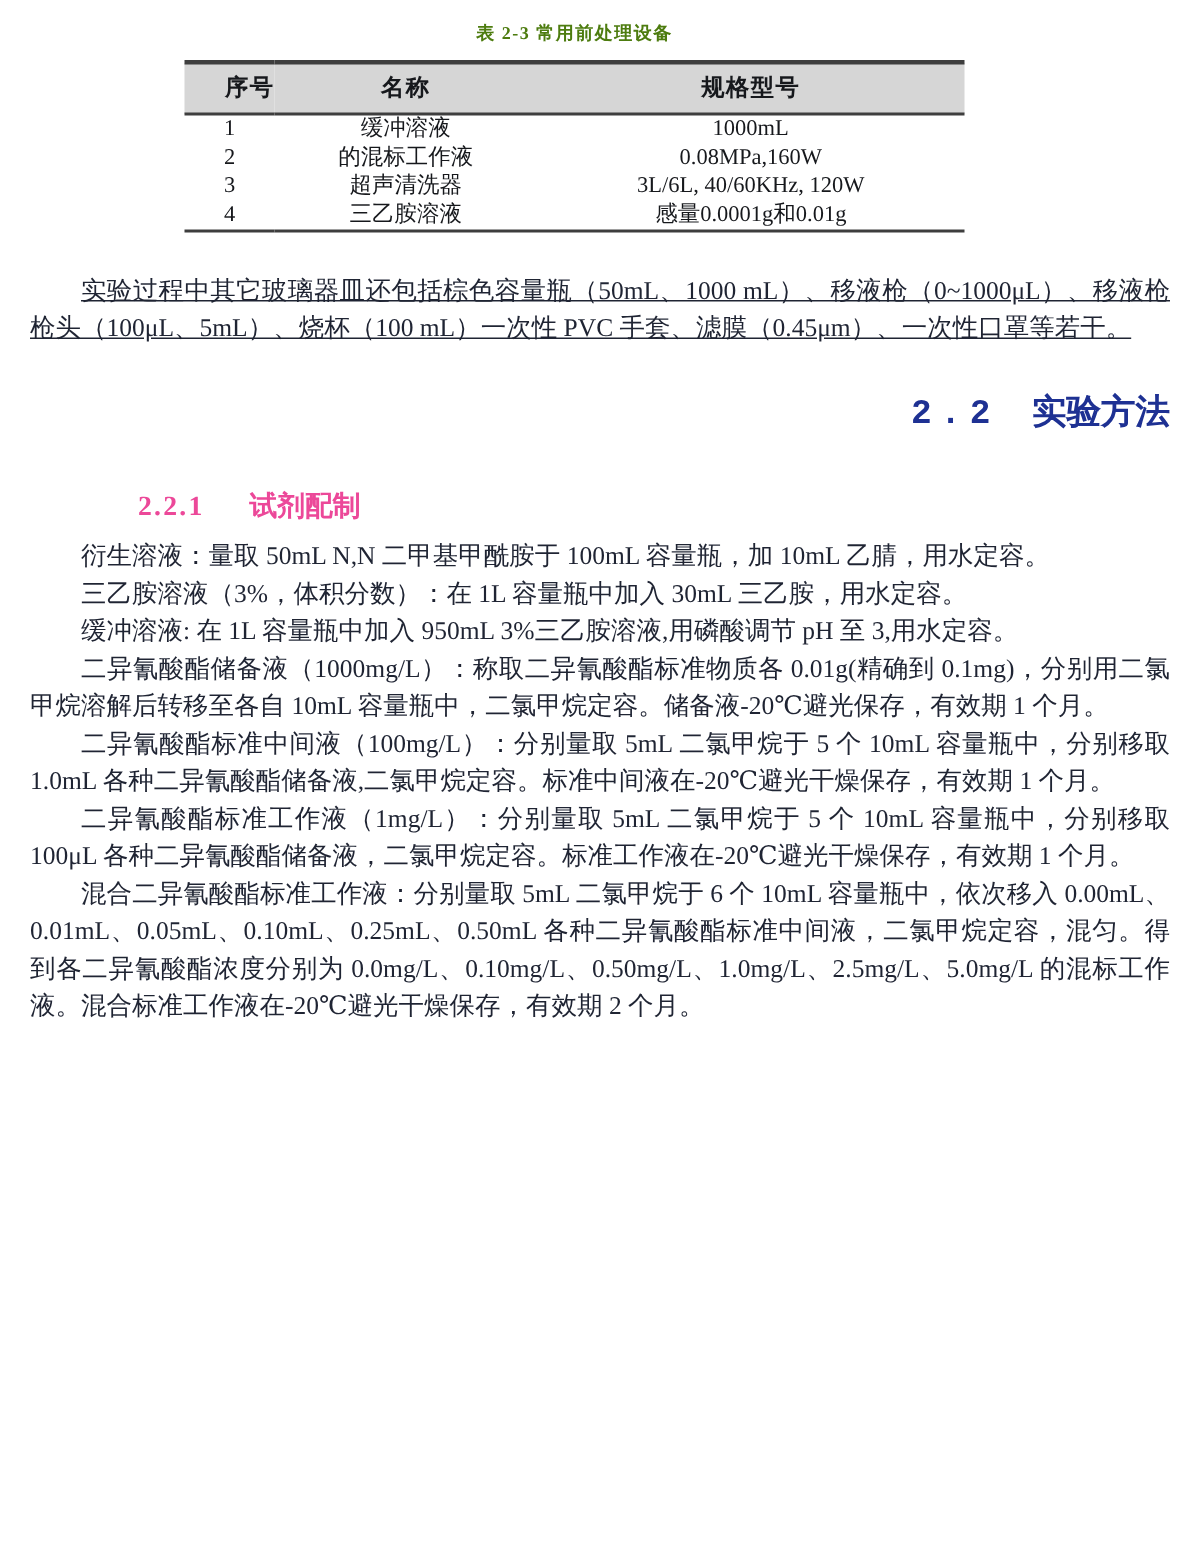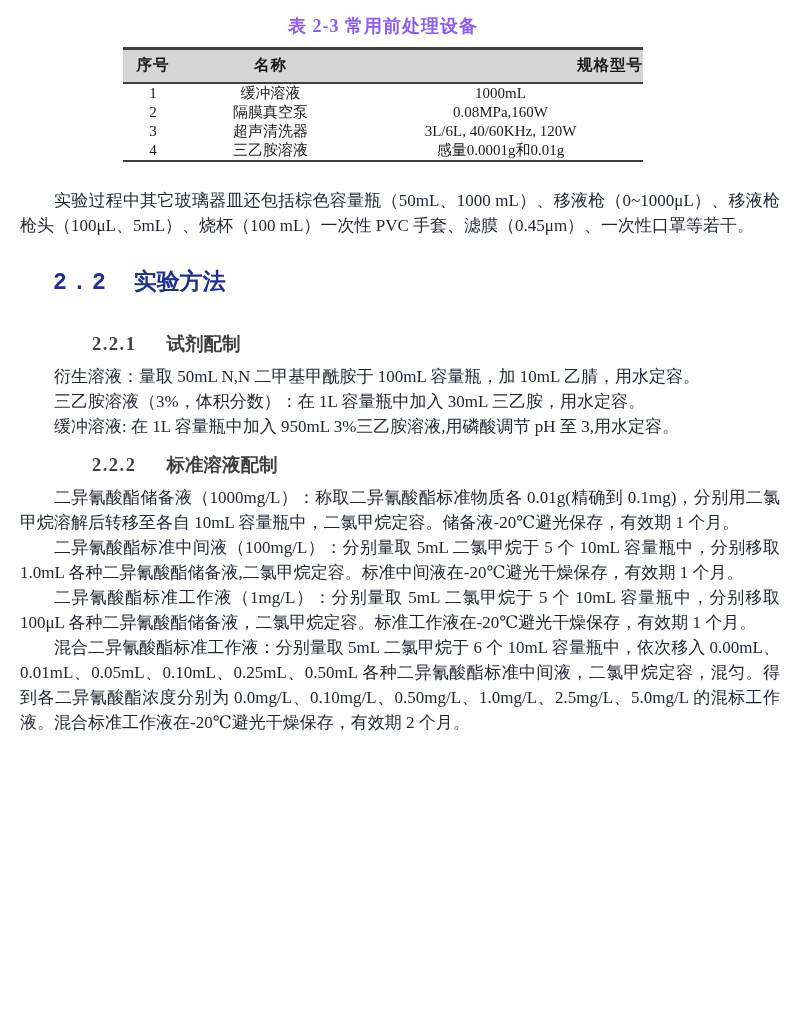--- a/index.html
+++ b/index.html
@@ -17,23 +17,23 @@
     width: 760px;
   }
 
   
   .table-block {
     width: 520px;
     margin-left: 103px;
   }
   .table-caption {
     text-align: center;
-    font-size: 18px;
+    font-size: 12px;
     font-weight: bold;
-    color: #8b5cf6;
+    color: #4d7c0f;
     letter-spacing: 1px;
     margin: 2px 0 9px 0;
   }
   table.equip {
     width: 520px;
     border-collapse: collapse;
     border-top: 3px solid #3e3e3e;
     border-bottom: 2.5px solid #3e3e3e;
     font-size: 15px;
     color: #16181c;
@@ -44,55 +44,56 @@
     font-weight: bold;
     padding: 5px 0 6px 0;
     font-size: 15.5px;
     letter-spacing: 1px;
   }
   table.equip tbody td {
     text-align: center;
     line-height: 17px;
     padding: 1px 0;
   }
-  .col-seq  { width: 60px; }
+  .col-seq  { width: 60px; text-align: right; }
   .col-name { width: 175px; margin-top: 32px; }
-  .col-spec { width: auto; text-align: right; }
+  .col-spec { width: auto; }
 
   
   p.body {
     font-size: 17px;
     line-height: 25px;
     text-align: justify;
     text-indent: 2em;
     margin: 0;
   }
-  p.intro { margin-top: 26px; }
+  p.intro { margin-top: 26px; text-decoration: underline; }
 
   
   h2.sec {
     margin: 28px 0 0 33px;
     font-family: "Liberation Sans", "DejaVu Sans", sans-serif;
     font-weight: bold;
     font-size: 23px;
     line-height: 30px;
     color: #1e3193;
+    text-align: right;
   }
   h2.sec .num {
     letter-spacing: 0.25em;
     margin-right: 22px;
     font-family: "Liberation Mono", "DejaVu Sans Mono", monospace;
   }
   h3.subsec {
     margin: 33px 0 7px 72px;
     font-family: "Liberation Sans", "DejaVu Sans", sans-serif;
     font-weight: bold;
     font-size: 18.5px;
     line-height: 25px;
-    color: #404040;
+    color: #ec4899;
   }
   h3.subsec .num {
     font-family: "Liberation Serif", "DejaVu Serif", serif;
     letter-spacing: 0.08em;
     margin-right: 30px;
   }
   h3.mid { margin-top: 13px; }
 </style>
 </head>
 <body>
@@ -110,21 +111,21 @@
         </tr>
       </thead>
       <tbody>
         <tr>
           <td>1</td>
           <td>缓冲溶液</td>
           <td>1000mL</td>
         </tr>
         <tr>
           <td>2</td>
-          <td>隔膜真空泵</td>
+          <td>的混标工作液</td>
           <td>0.08MPa,160W</td>
         </tr>
         <tr>
           <td>3</td>
           <td>超声清洗器</td>
           <td>3L/6L, 40/60KHz, 120W</td>
         </tr>
         <tr>
           <td>4</td>
           <td>三乙胺溶液</td>
@@ -140,22 +141,19 @@
     <span class="num">2.2</span><span class="ttl">实验方法</span>
   </h2>
 
   <h3 class="subsec">
     <span class="num">2.2.1</span><span class="ttl">试剂配制</span>
   </h3>
   <p class="body">衍生溶液：量取 50mL N,N 二甲基甲酰胺于 100mL 容量瓶，加 10mL 乙腈，用水定容。</p>
   <p class="body">三乙胺溶液（3%，体积分数）：在 1L 容量瓶中加入 30mL 三乙胺，用水定容。</p>
   <p class="body">缓冲溶液: 在 1L 容量瓶中加入 950mL 3%三乙胺溶液,用磷酸调节 pH 至 3,用水定容。</p>
 
-  <h3 class="subsec mid">
-    <span class="num">2.2.2</span><span class="ttl">标准溶液配制</span>
-  </h3>
   <p class="body">二异氰酸酯储备液（1000mg/L）：称取二异氰酸酯标准物质各 0.01g(精确到 0.1mg)，分别用二氯甲烷溶解后转移至各自 10mL 容量瓶中，二氯甲烷定容。储备液-20℃避光保存，有效期 1 个月。</p>
   <p class="body">二异氰酸酯标准中间液（100mg/L）：分别量取 5mL 二氯甲烷于 5 个 10mL 容量瓶中，分别移取 1.0mL 各种二异氰酸酯储备液,二氯甲烷定容。标准中间液在-20℃避光干燥保存，有效期 1 个月。</p>
   <p class="body">二异氰酸酯标准工作液（1mg/L）：分别量取 5mL 二氯甲烷于 5 个 10mL 容量瓶中，分别移取 100μL 各种二异氰酸酯储备液，二氯甲烷定容。标准工作液在-20℃避光干燥保存，有效期 1 个月。</p>
   <p class="body">混合二异氰酸酯标准工作液：分别量取 5mL 二氯甲烷于 6 个 10mL 容量瓶中，依次移入 0.00mL、0.01mL、0.05mL、0.10mL、0.25mL、0.50mL 各种二异氰酸酯标准中间液，二氯甲烷定容，混匀。得到各二异氰酸酯浓度分别为 0.0mg/L、0.10mg/L、0.50mg/L、1.0mg/L、2.5mg/L、5.0mg/L 的混标工作液。混合标准工作液在-20℃避光干燥保存，有效期 2 个月。</p>
 
 
 </div>
 
 </body></html>

